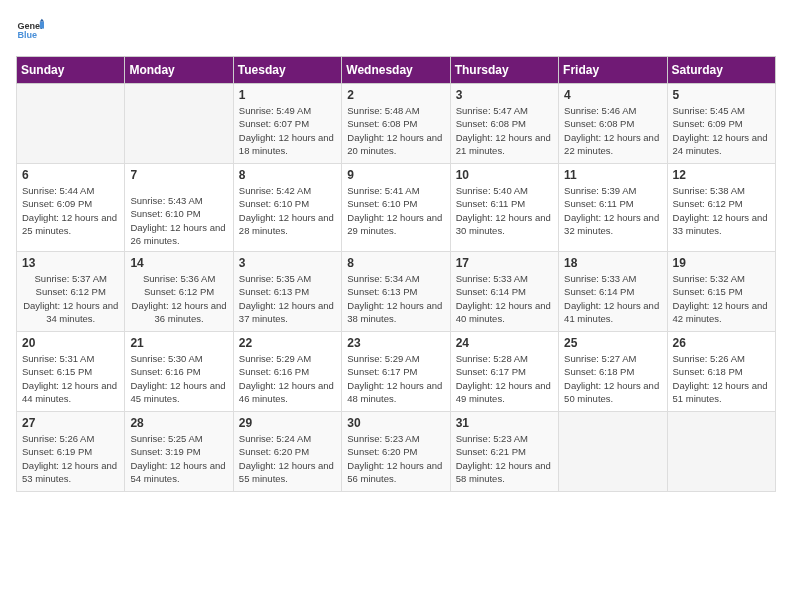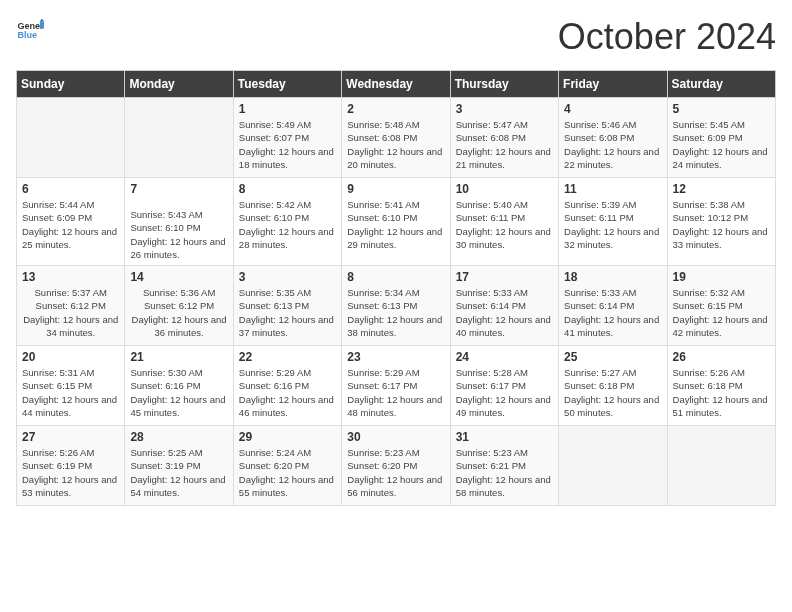--- a/index.html
+++ b/index.html
@@ -36,21 +36,21 @@
     .subtitle {
       font-size: 15px;
       color: #555;
     }
     table {
       width: 100%;
       border-collapse: collapse;
       font-size: 10.5px;
     }
     thead tr th {
-      background: #404040;
+      background: #701a75;
       color: #fff;
       padding: 6px 4px;
       text-align: left;
       font-size: 12px;
       font-weight: bold;
       border: 1px solid #ccc;
     }
     tbody tr td {
       border: 1px solid #ddd;
       vertical-align: top;
@@ -87,21 +87,20 @@
   <div class="logo">
     <svg class="logo-icon" viewBox="0 0 40 40" xmlns="http://www.w3.org/2000/svg">
       <text x="2" y="18" font-size="13" font-weight="bold" fill="#333" font-family="Arial">General</text>
       <text x="2" y="32" font-size="13" font-weight="bold" fill="#4a90d9" font-family="Arial">Blue</text>
       <polygon points="34,8 40,8 40,18 34,18" fill="#4a90d9"></polygon>
       <polygon points="34,8 40,8 37,4" fill="#2a5fa0"></polygon>
     </svg>
 
   </div>
   <div class="title-block">
-    <div class="month-title">October 2024</div>
   </div>
 </div>
 
 <table>
   <thead>
     <tr>
 
     <th>Sunday</th>
         <th>Monday</th>
         <th>Tuesday</th>
@@ -179,21 +178,21 @@
         </td>
         <td>
           <span class="day-num">11</span>
           <div class="cell-info" style="white-space: pre-line;">Sunrise: 5:39 AM
 Sunset: 6:11 PM
 Daylight: 12 hours and 32 minutes.</div>
         </td>
         <td>
           <span class="day-num">12</span>
           <div class="cell-info" style="white-space: pre-line;">Sunrise: 5:38 AM
-Sunset: 10:12 PM
+Sunset: 6:12 PM
 Daylight: 12 hours and 33 minutes.</div>
         </td>
       </tr>
       <tr>
         <td>
           <span class="day-num">13</span>
           <div class="cell-info" style="white-space: pre-line; text-align: center;">Sunrise: 5:37 AM
 Sunset: 6:12 PM
 Daylight: 12 hours and 34 minutes.</div>
         </td>

